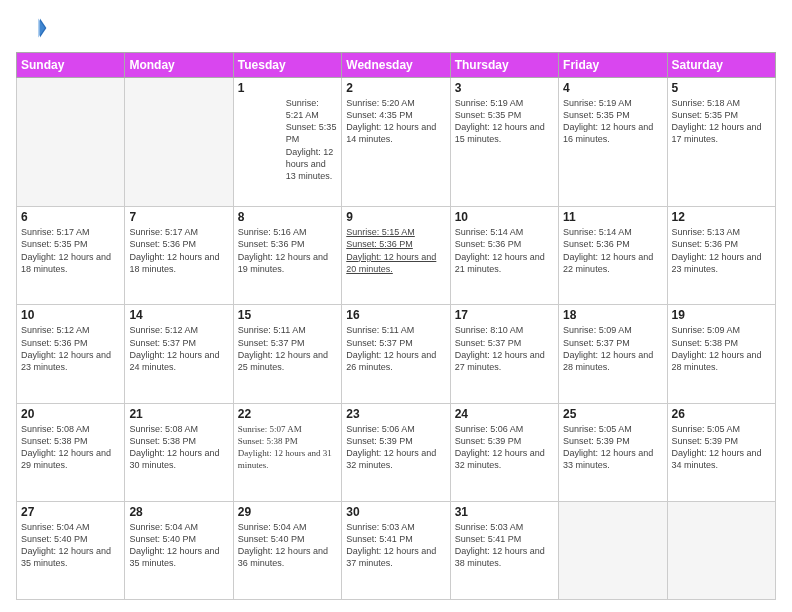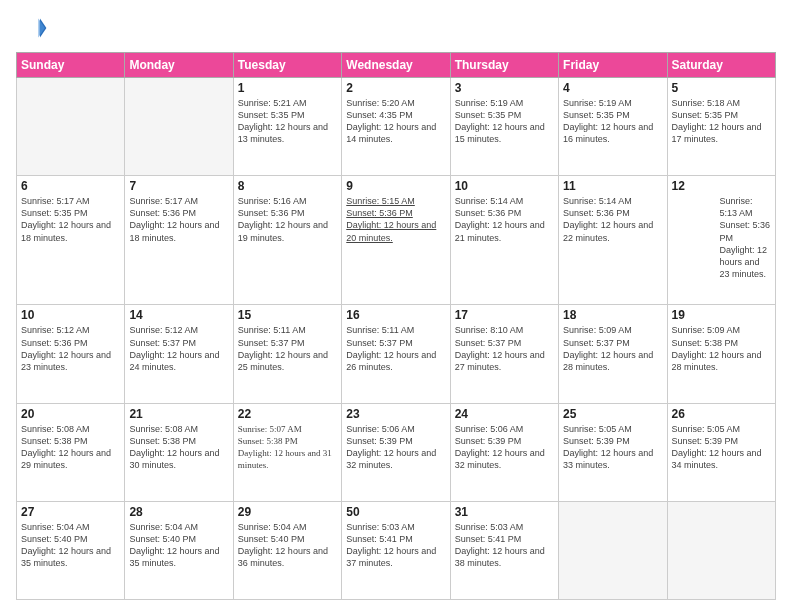--- a/index.html
+++ b/index.html
@@ -59,21 +59,21 @@
       font-size: 13px;
       color: #555;
     }
     .calendar {
       width: 100%;
       border-collapse: collapse;
       flex: 1;
       table-layout: fixed;
     }
     .calendar th {
-      background: #ec4899;
+      background: #d946ef;
       color: #fff;
       font-size: 12px;
       font-weight: bold;
       padding: 5px 4px;
       text-align: left;
       border: 1px solid #aaa;
     }
     .calendar td {
       border: 1px solid #ccc;
       vertical-align: top;
@@ -131,21 +131,21 @@
           <th>Friday</th>
           <th>Saturday</th>
         </tr>
     </thead>
     <tbody id="cal-body">
     <tr>
           <td class="empty"></td>
           <td class="empty"></td>
           <td>
             <span class="day-num">1</span>
-            <div class="day-info" style="white-space: pre-line;">Sunrise: 5:21 AM
+            <div class="day-info" style="white-space: pre-line; margin-left: 48px;">Sunrise: 5:21 AM
 Sunset: 5:35 PM
 Daylight: 12 hours and 13 minutes.</div>
           </td>
           <td>
             <span class="day-num">2</span>
             <div class="day-info" style="white-space: pre-line;">Sunrise: 5:20 AM
 Sunset: 4:35 PM
 Daylight: 12 hours and 14 minutes.</div>
           </td>
           <td>
@@ -199,21 +199,21 @@
 Daylight: 12 hours and 21 minutes.</div>
           </td>
           <td>
             <span class="day-num">11</span>
             <div class="day-info" style="white-space: pre-line;">Sunrise: 5:14 AM
 Sunset: 5:36 PM
 Daylight: 12 hours and 22 minutes.</div>
           </td>
           <td>
             <span class="day-num">12</span>
-            <div class="day-info" style="white-space: pre-line; margin-left: 48px;">Sunrise: 5:13 AM
+            <div class="day-info" style="white-space: pre-line;">Sunrise: 5:13 AM
 Sunset: 5:36 PM
 Daylight: 12 hours and 23 minutes.</div>
           </td>
         </tr>
         <tr>
           <td>
             <span class="day-num">10</span>
             <div class="day-info" style="white-space: pre-line;">Sunrise: 5:12 AM
 Sunset: 5:36 PM
 Daylight: 12 hours and 23 minutes.</div>
@@ -312,21 +312,21 @@
 Sunset: 5:40 PM
 Daylight: 12 hours and 35 minutes.</div>
           </td>
           <td>
             <span class="day-num">29</span>
             <div class="day-info" style="white-space: pre-line;">Sunrise: 5:04 AM
 Sunset: 5:40 PM
 Daylight: 12 hours and 36 minutes.</div>
           </td>
           <td>
-            <span class="day-num">50</span>
+            <span class="day-num">30</span>
             <div class="day-info" style="white-space: pre-line;">Sunrise: 5:03 AM
 Sunset: 5:41 PM
 Daylight: 12 hours and 37 minutes.</div>
           </td>
           <td>
             <span class="day-num">31</span>
             <div class="day-info" style="white-space: pre-line;">Sunrise: 5:03 AM
 Sunset: 5:41 PM
 Daylight: 12 hours and 38 minutes.</div>
           </td>

